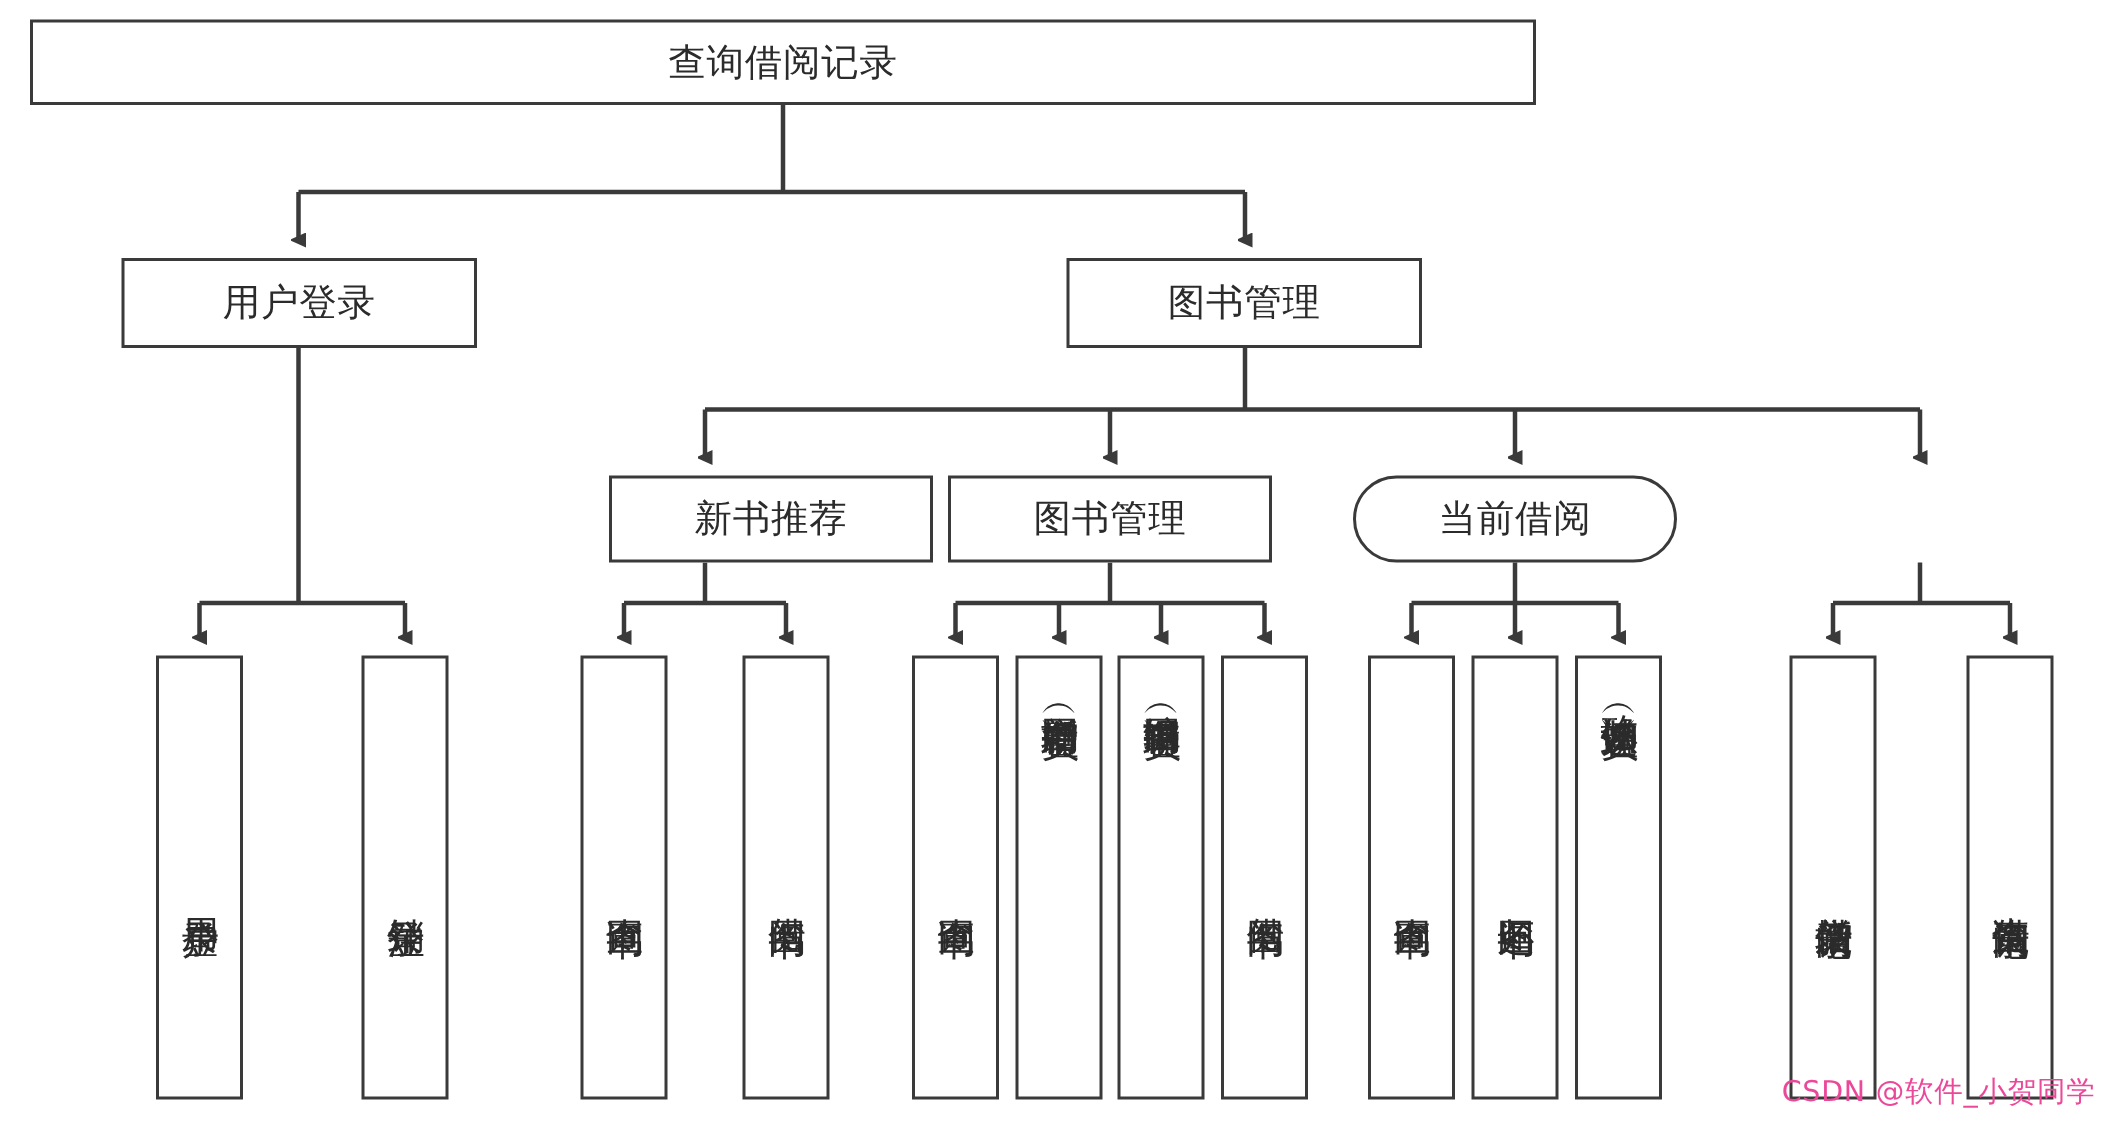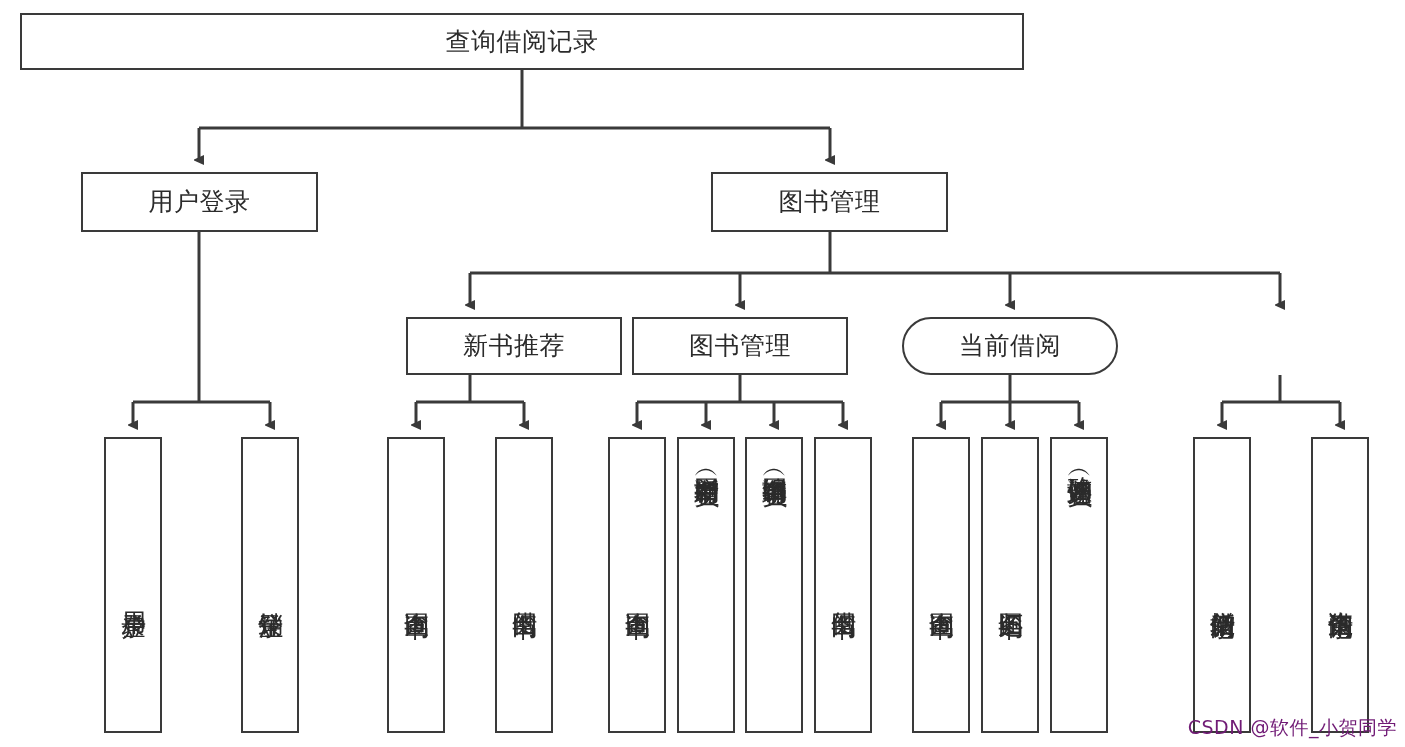--- a/index.html
+++ b/index.html
@@ -65,21 +65,21 @@
     letter-spacing: 1px;
   }
   .node.vert.mid .node-label {
     align-self: center;
   }
   #watermark {
     position: absolute;
     right: 8px;
     bottom: 6px;
     font-size: 19px;
-    color: #701a75;
+    color: #ec4899;
     white-space: nowrap;
     z-index: 3;
     letter-spacing: 0.5px;
   }
 </style>
 </head>
 <body>
 
 <div id="diagram-root">
 

